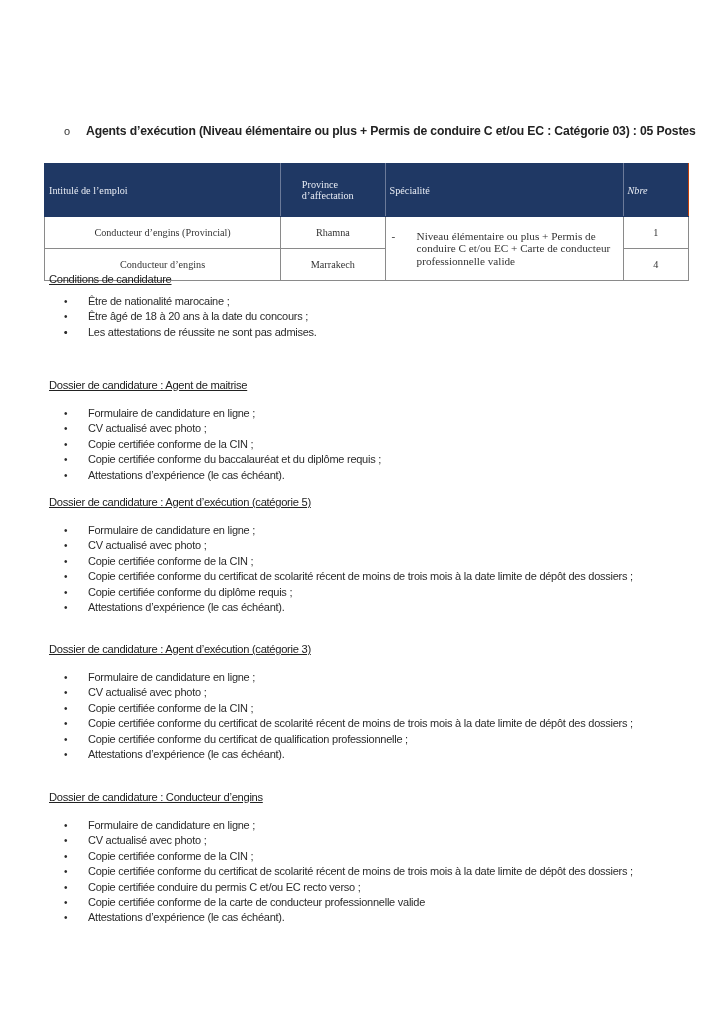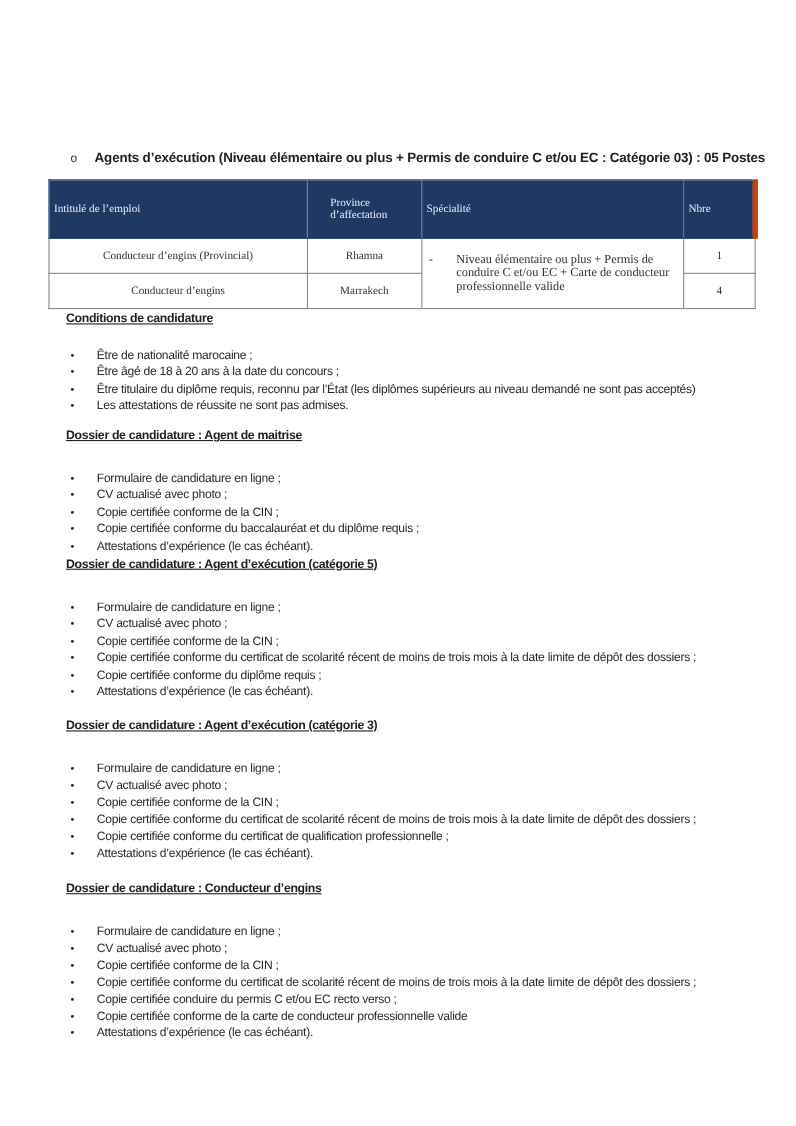--- a/index.html
+++ b/index.html
@@ -1,41 +1,41 @@
 <!DOCTYPE html>
 <html><head>
 <meta charset="utf-8">
 <style>
   html, body { margin: 0; padding: 0; background: #ffffff; }
   body { width: 724px; height: 1024px; position: relative; overflow: hidden;
          font-family: "Liberation Sans", sans-serif; color: #2b2b2b; }
   .page { position: absolute; left: 0; top: 0; width: 724px; height: 1024px; }
 
-  .lead { position: absolute; left: 64px; top: 136px; width: 640px;
+  .lead { position: absolute; left: 64px; top: 124px; width: 640px;
           font-family: "Liberation Sans", sans-serif; font-weight: bold; font-size: 12.2px;
           color: #222; letter-spacing: -0.15px; white-space: nowrap; }
   .lead .circ { display: inline-block; width: 22px; font-weight: normal; font-size: 11px; color: #333; }
 
   table.jobs { position: absolute; left: 44px; top: 163px; width: 645px;
                border-collapse: collapse; font-family: "Liberation Serif", serif;
                font-size: 10.2px; color: #333; }
   table.jobs th { background: #1f3864; color: #e8ecf4; font-weight: normal; height: 27px;
                   text-align: left; border: 1px solid #1f3864; line-height: 11px; padding: 0 4px;
                   border-right: 1px solid #6b7a99; }
-  table.jobs th:last-child { border-right: 5px solid #c2410c; }
+  table.jobs th:last-child { border-right: 1px solid #c2410c; font-style: italic; }
   table.jobs td { border: 1px solid #8a8a8a; text-align: center; height: 31px; padding: 0 4px; }
   table.jobs td.spec { text-align: left; vertical-align: middle; padding: 0; font-size: 11.2px; line-height: 12.5px; }
   .spec-wrap { display: flex; padding: 0 6px; }
   .spec-wrap .dash { width: 25px; flex: none; }
   .spec-wrap .txt { width: 200px; }
   col.c1 { width: 239px; } col.c2 { width: 105px; } col.c3 { width: 235px; } col.c4 { width: 66px; }
 
   .section { position: absolute; left: 44px; width: 660px; font-family: "Liberation Sans", sans-serif;
              font-size: 11px; color: #2b2b2b; letter-spacing: -0.25px; }
-  .section h3 { margin: 16px; font-size: 11.2px; font-weight: bold; text-decoration: underline;
+  .section h3 { margin: 5px; font-size: 11.2px; font-weight: normal; text-decoration: underline;
                 color: #222; letter-spacing: -0.3px; }
   .section ul { list-style: none; margin: 0; padding: 0; }
   .section li { position: relative; padding-left: 44px; line-height: 15.4px; width: 590px; }
   .section li .bullet { position: absolute; left: 20px; top: 0; font-size: 10px; }
   .gap { height: 10px; }
 </style>
 </head>
 <body>
 
 <div class="page">
@@ -80,21 +80,21 @@
       </tr>
     </tbody>
   </table>
 
   <div class="section" style="top:268px">
     <h3>Conditions de candidature</h3>
     <div style="height:4px"></div>
     <ul>
       <li><span class="bullet">•</span><span>Être de nationalité marocaine ;</span></li>
       <li><span class="bullet">•</span><span>Être âgé de 18 à 20 ans à la date du concours ;</span></li>
-      <li><span class="bullet">•</span><span>Être titulaire du diplôme requis, reconnu par l’État (les diplômes supérieurs au niveau demandé ne sont pas acceptés)</span></li>
+      <li><span class="bullet">•</span></li>
       <li><span class="bullet">•</span><span>Les attestations de réussite ne sont pas admises.</span></li>
     </ul>
   </div>
 
   <div class="section" style="top:374px">
     <h3>Dossier de candidature : Agent de maitrise</h3>
     <div class="gap"></div>
     <ul>
       <li><span class="bullet">•</span><span>Formulaire de candidature en ligne ;</span></li>
       <li><span class="bullet">•</span><span>CV actualisé avec photo ;</span></li>

